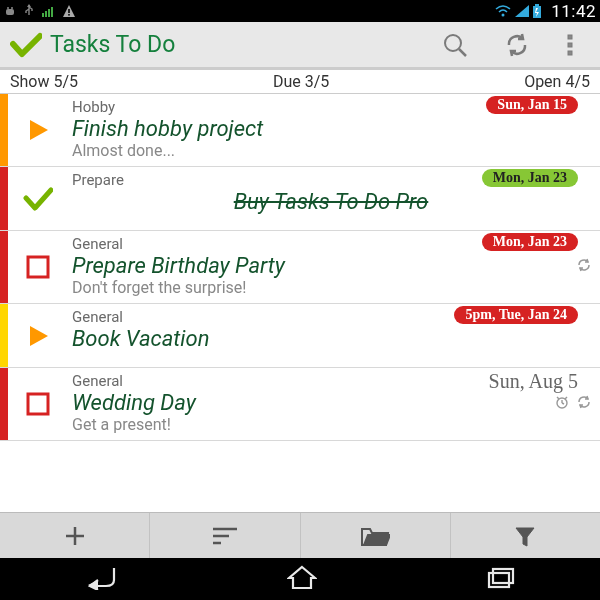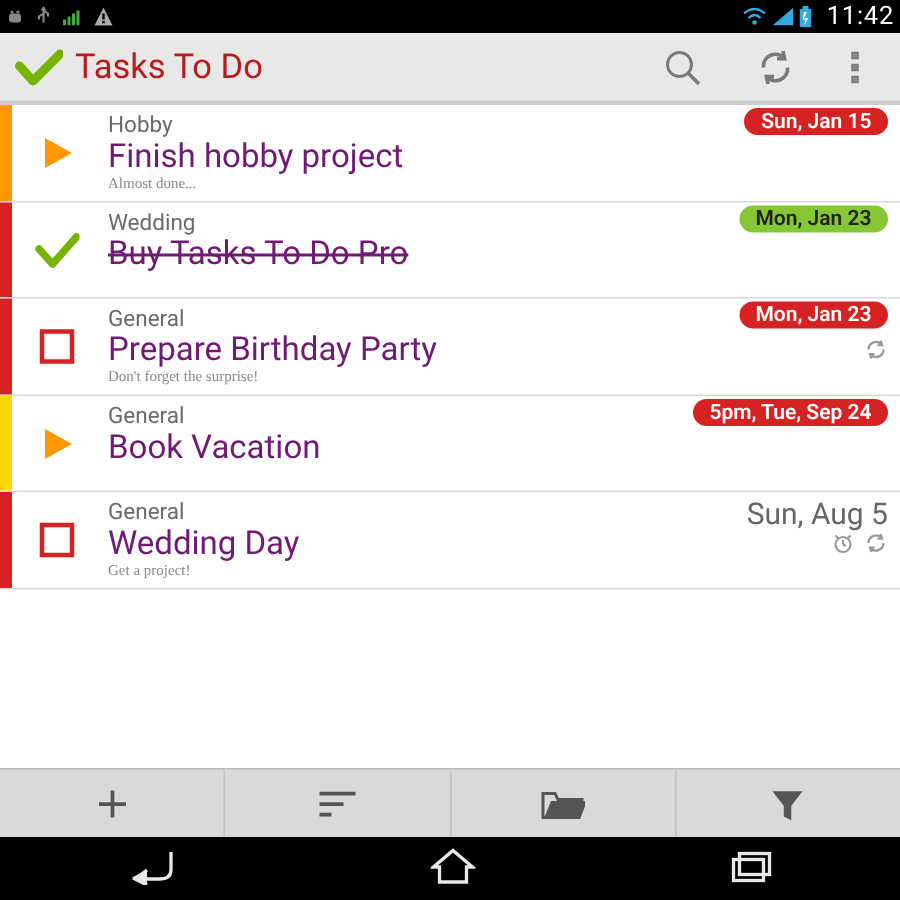--- a/index.html
+++ b/index.html
@@ -9,21 +9,21 @@
   
   .statusbar { height: 22px; background: #000; color: #ccc; display: flex; align-items: center; font-size: 11px; padding: 0 4px; }
   .statusbar .left { display: flex; gap: 8px; align-items: center; }
   .statusbar .right { margin-left: auto; display: flex; gap: 4px; align-items: center; }
   .statusbar .clock { color: #fff; font-size: 17px; letter-spacing: 0.5px; margin-left: 6px; }
   .statusbar svg { display: block; }
 
   
   .appheader { height: 48px; background: #e8e8e8; border-bottom: 3px solid #ccc; display: flex; align-items: center; padding: 0 8px; }
   .appheader .logo { width: 36px; display: flex; justify-content: center; }
-  .appheader .title { font-size: 23px; color: #b91c1c; margin-left: 6px; font-weight: 400; }
+  .appheader .title { font-size: 23px; color: #15803d; margin-left: 6px; font-weight: 400; }
   .appheader .spacer { flex: 1; }
   .appheader .hicon { width: 62px; display: flex; justify-content: center; align-items: center; height: 48px; }
   .appheader .hicon.narrow { width: 44px; }
   .appheader svg { stroke: #7a7a7a; fill: none; }
 
   
   .filterrow { height: 24px; display: flex; align-items: center; font-size: 16px; color: #333; padding: 0 10px; border-bottom: 1px solid #ccc; }
   .filterrow .f-left { }
   .filterrow .f-center { flex: 1; text-align: center; }
   .filterrow .f-right { text-align: right; }
@@ -31,24 +31,24 @@
   
   .list { flex: 1; overflow: hidden; }
   .item { display: flex; border-bottom: 1px solid #d8d8d8; min-height: 64px; position: relative; }
   .stripe { width: 8px; }
   .stripe.orange { background: #ff9800; }
   .stripe.red { background: #d62222; }
   .stripe.yellow { background: #ffd600; }
   .state { width: 60px; display: flex; justify-content: center; align-items: center; }
   .content { flex: 1; padding: 4px 10px 6px 4px; position: relative; }
   .cat { font-size: 15px; color: #6a6a6a; }
-  .title2 { font-size: 22px; color: #701a75; font-weight: 400; }
-  .title2.done { text-decoration: line-through; }
-  .note { font-size: 10px; color: #888; font-family: Liberation Serif, serif; }
-  .due { position: absolute; top: 2px; right: 8px; font-size: 14px; }
+  .title2 { font-size: 22px; color: #14532d; font-weight: 400; font-style: italic; }
+  .title2.done { text-decoration: line-through; text-align: center; }
+  .note { font-size: 16px; color: #888; }
+  .due { position: absolute; top: 2px; right: 22px; font-size: 14px; font-family: Liberation Serif, serif; }
   .due.badge { background: #d62222; color: #fff; border-radius: 11px; padding: 1px 11px; font-weight: 600; }
   .due.badge.green { background: #87c735; color: #222; font-weight: 600; }
   .due.plain { color: #666; font-size: 20px; }
   .subicons { position: absolute; right: 8px; top: 26px; display: flex; gap: 6px; }
   .subicons svg { stroke: #999; fill: none; }
 
   
   .toolbar { height: 46px; background: #d9d9d9; display: flex; border-top: 1px solid #bbb; }
   .toolbar .tb { flex: 1; display: flex; justify-content: center; align-items: center; border-right: 1px solid #c2c2c2; }
   .toolbar .tb:last-child { border-right: none; }
@@ -142,20 +142,25 @@
     </div>
     <div class="hicon narrow">
       <svg width="8" height="24">
           <rect x="2" y="2" width="4" height="4" fill="#888"></rect>
           <rect x="2" y="10" width="4" height="4" fill="#888"></rect>
           <rect x="2" y="18" width="4" height="4" fill="#888"></rect>
         </svg>
     </div>
   </div>
 
+  <div class="filterrow">
+    <div class="f-left">Show 5/5</div>
+    <div class="f-center">Due 3/5</div>
+    <div class="f-right">Open 4/5</div>
+  </div>
 
   <div class="list">
 
     <div class="item">
       <div class="stripe orange"></div>
       <div class="state">
         <svg width="28" height="28">
             <polygon points="6,4 24,14 6,24" fill="#ff9800"></polygon>
           </svg>
       </div>
@@ -169,21 +174,21 @@
 
     <div class="item">
       <div class="stripe red"></div>
       <div class="state">
         <svg width="30" height="26">
             <polyline points="3,12 12,22 28,4" stroke="#77b300" stroke-width="5" fill="none" stroke-linecap="round" stroke-linejoin="round"></polyline>
           </svg>
       </div>
       <div class="content">
         <span class="due badge green">Mon, Jan 23</span>
-        <div class="cat">Wedding</div>
+        <div class="cat">Prepare</div>
         <div class="title2 done">Buy Tasks To Do Pro</div>
       </div>
     </div>
 
     <div class="item">
       <div class="stripe red"></div>
       <div class="state">
         <svg width="24" height="24">
             <rect x="2" y="2" width="20" height="20" stroke="#d62222" stroke-width="3" fill="none"></rect>
           </svg>
@@ -205,21 +210,21 @@
     </div>
 
     <div class="item">
       <div class="stripe yellow"></div>
       <div class="state">
         <svg width="28" height="28">
             <polygon points="6,4 24,14 6,24" fill="#ff9800"></polygon>
           </svg>
       </div>
       <div class="content">
-        <span class="due badge">5pm, Tue, Sep 24</span>
+        <span class="due badge">5pm, Tue, Jan 24</span>
         <div class="cat">General</div>
         <div class="title2">Book Vacation</div>
       </div>
     </div>
 
     <div class="item">
       <div class="stripe red"></div>
       <div class="state">
         <svg width="24" height="24">
             <rect x="2" y="2" width="20" height="20" stroke="#d62222" stroke-width="3" fill="none"></rect>
@@ -237,21 +242,21 @@
             </svg>
           <svg width="16" height="16">
               <path d="M3 8 A5 5 0 0 1 12 5" stroke-width="1.5"></path>
               <polyline points="11,2 12,5 9,5" stroke-width="1.5"></polyline>
               <path d="M13 8 A5 5 0 0 1 4 11" stroke-width="1.5"></path>
               <polyline points="5,14 4,11 7,11" stroke-width="1.5"></polyline>
             </svg>
         </div>
         <div class="cat">General</div>
         <div class="title2">Wedding Day</div>
-        <div class="note">Get a project!</div>
+        <div class="note">Get a present!</div>
       </div>
     </div>
 
   </div>
 
   <div class="toolbar">
     <div class="tb">
       <svg width="26" height="26">
           <line x1="13" y1="4" x2="13" y2="22" stroke-width="2.5"></line>
           <line x1="4" y1="13" x2="22" y2="13" stroke-width="2.5"></line>

